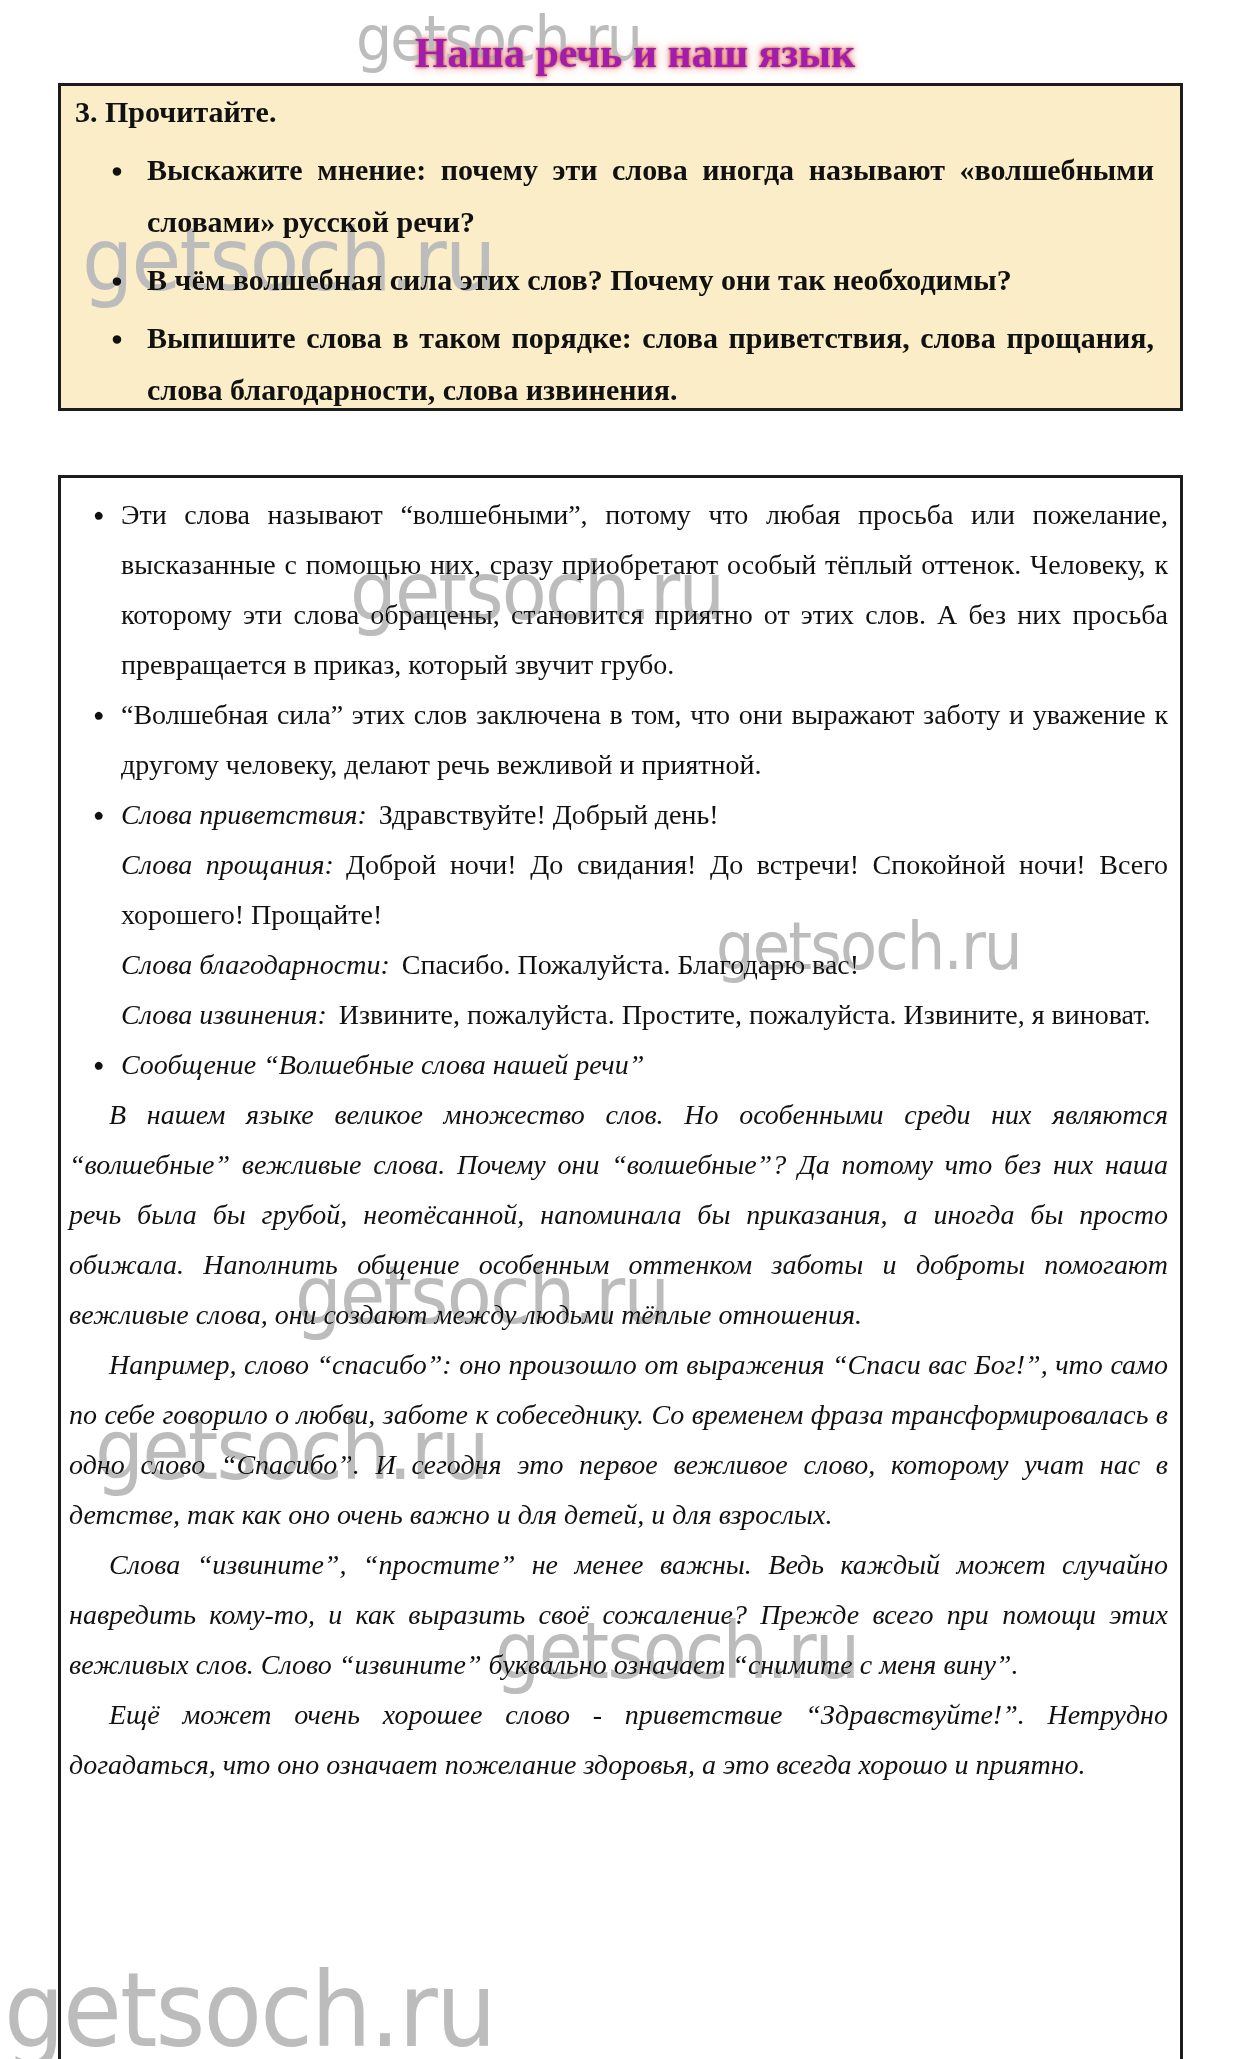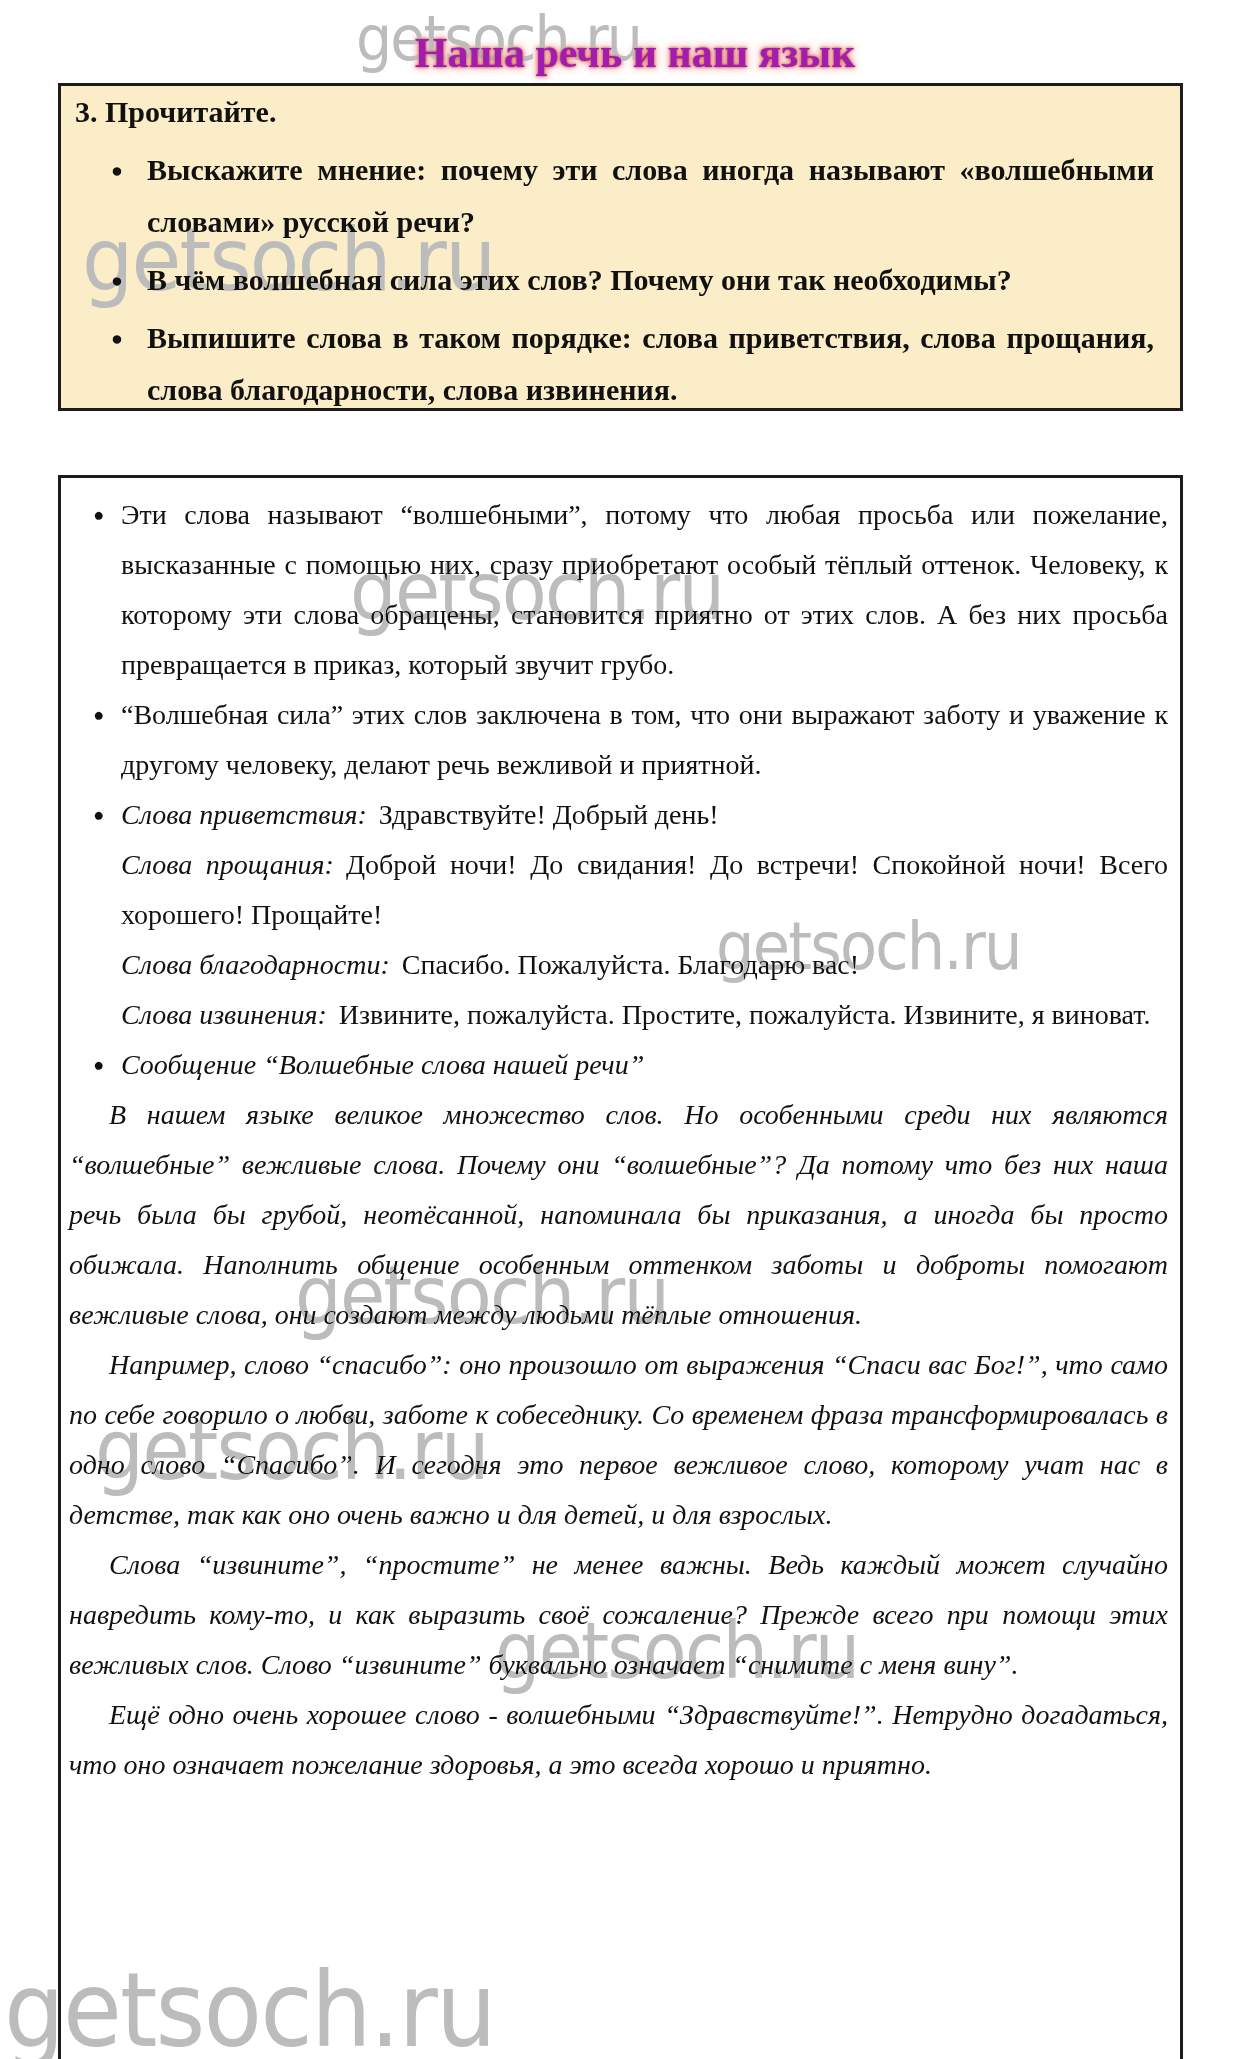--- a/index.html
+++ b/index.html
@@ -122,15 +122,15 @@
   </div>
 
   <div class="ans-item message-line">
     <span class="bullet"></span>
     <span>Сообщение “Волшебные слова нашей речи”</span>
   </div>
 
   <p class="para">В нашем языке великое множество слов. Но особенными среди них являются “волшебные” вежливые слова. Почему они “волшебные”? Да потому что без них наша речь была бы грубой, неотёсанной, напоминала бы приказания, а иногда бы просто обижала. Наполнить общение особенным оттенком заботы и доброты помогают вежливые слова, они создают между людьми тёплые отношения.</p>
   <p class="para">Например, слово “спасибо”: оно произошло от выражения “Спаси вас Бог!”, что само по себе говорило о любви, заботе к собеседнику. Со временем фраза трансформировалась в одно слово “Спасибо”. И сегодня это первое вежливое слово, которому учат нас в детстве, так как оно очень важно и для детей, и для взрослых.</p>
   <p class="para">Слова “извините”, “простите”  не менее важны. Ведь каждый может случайно навредить кому-то, и как выразить своё сожаление? Прежде всего при помощи этих вежливых слов. Слово “извините” буквально означает “снимите с меня вину”.</p>
-  <p class="para">Ещё одно очень хорошее слово - волшебными “Здравствуйте!”. Нетрудно догадаться, что оно означает пожелание здоровья, а это всегда хорошо и приятно.</p>
+  <p class="para">Ещё может очень хорошее слово - приветствие “Здравствуйте!”. Нетрудно догадаться, что оно означает пожелание здоровья, а это всегда хорошо и приятно.</p>
 
 </section>
 
 </body></html>

